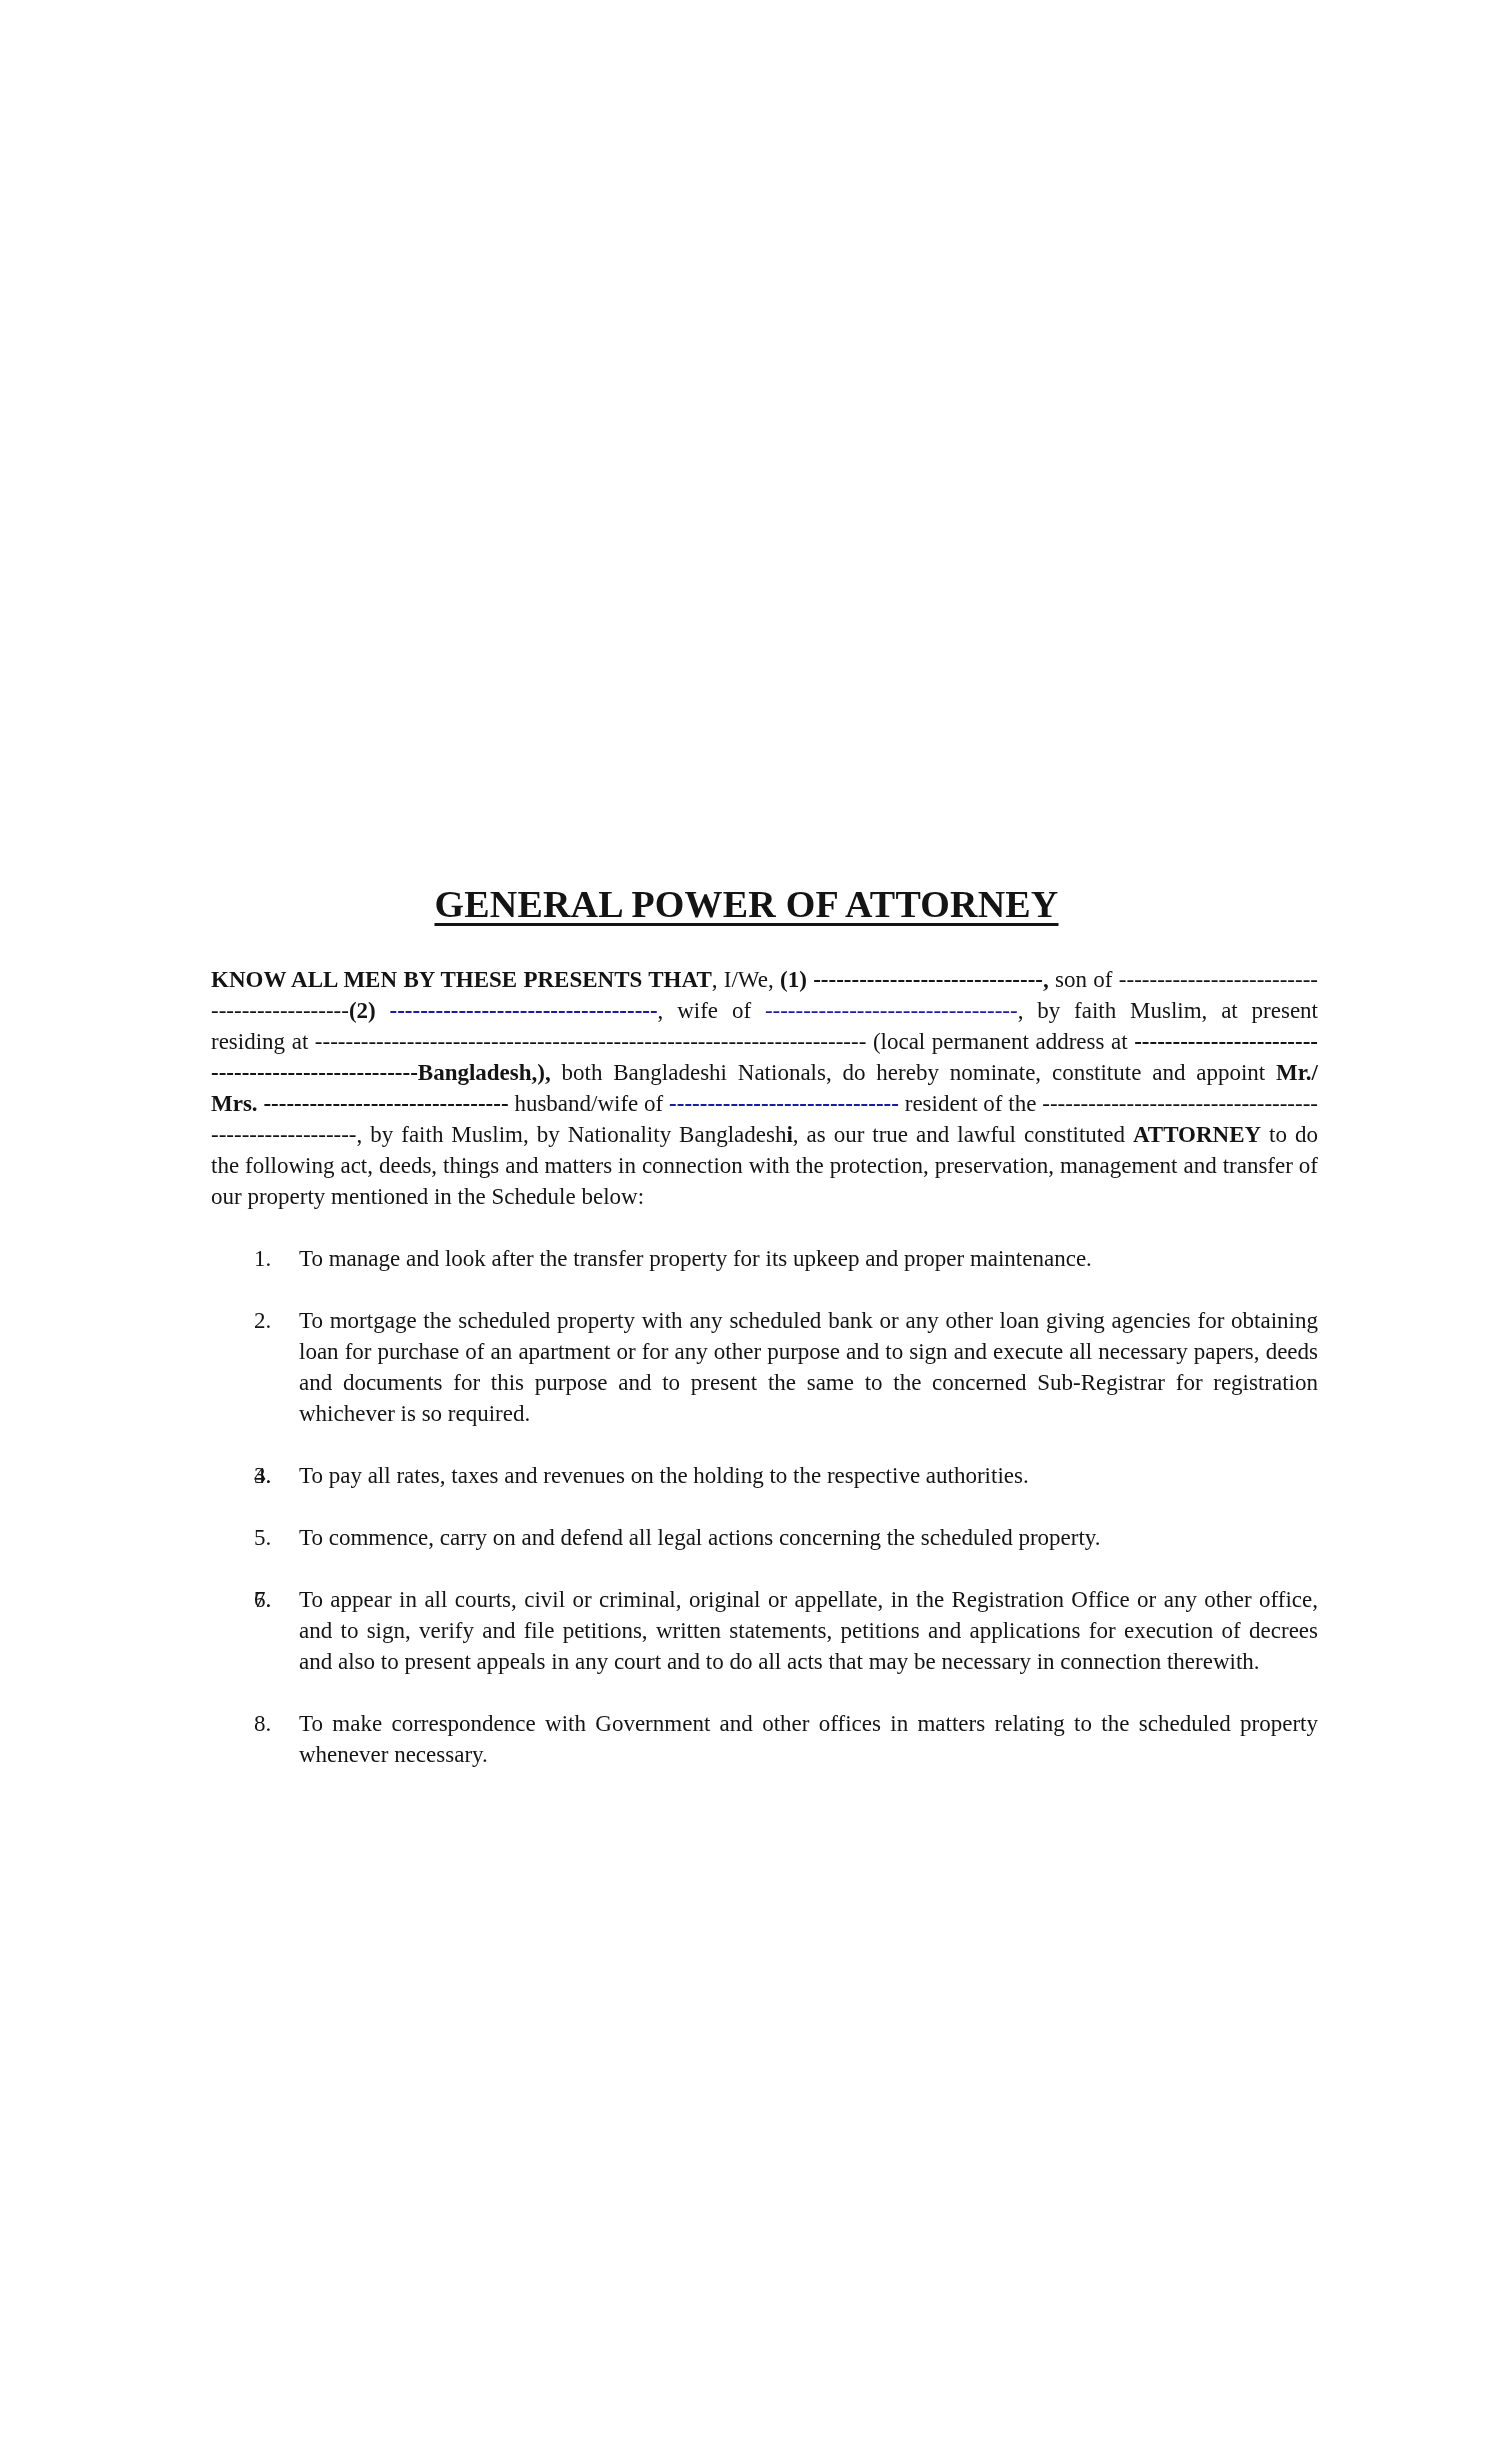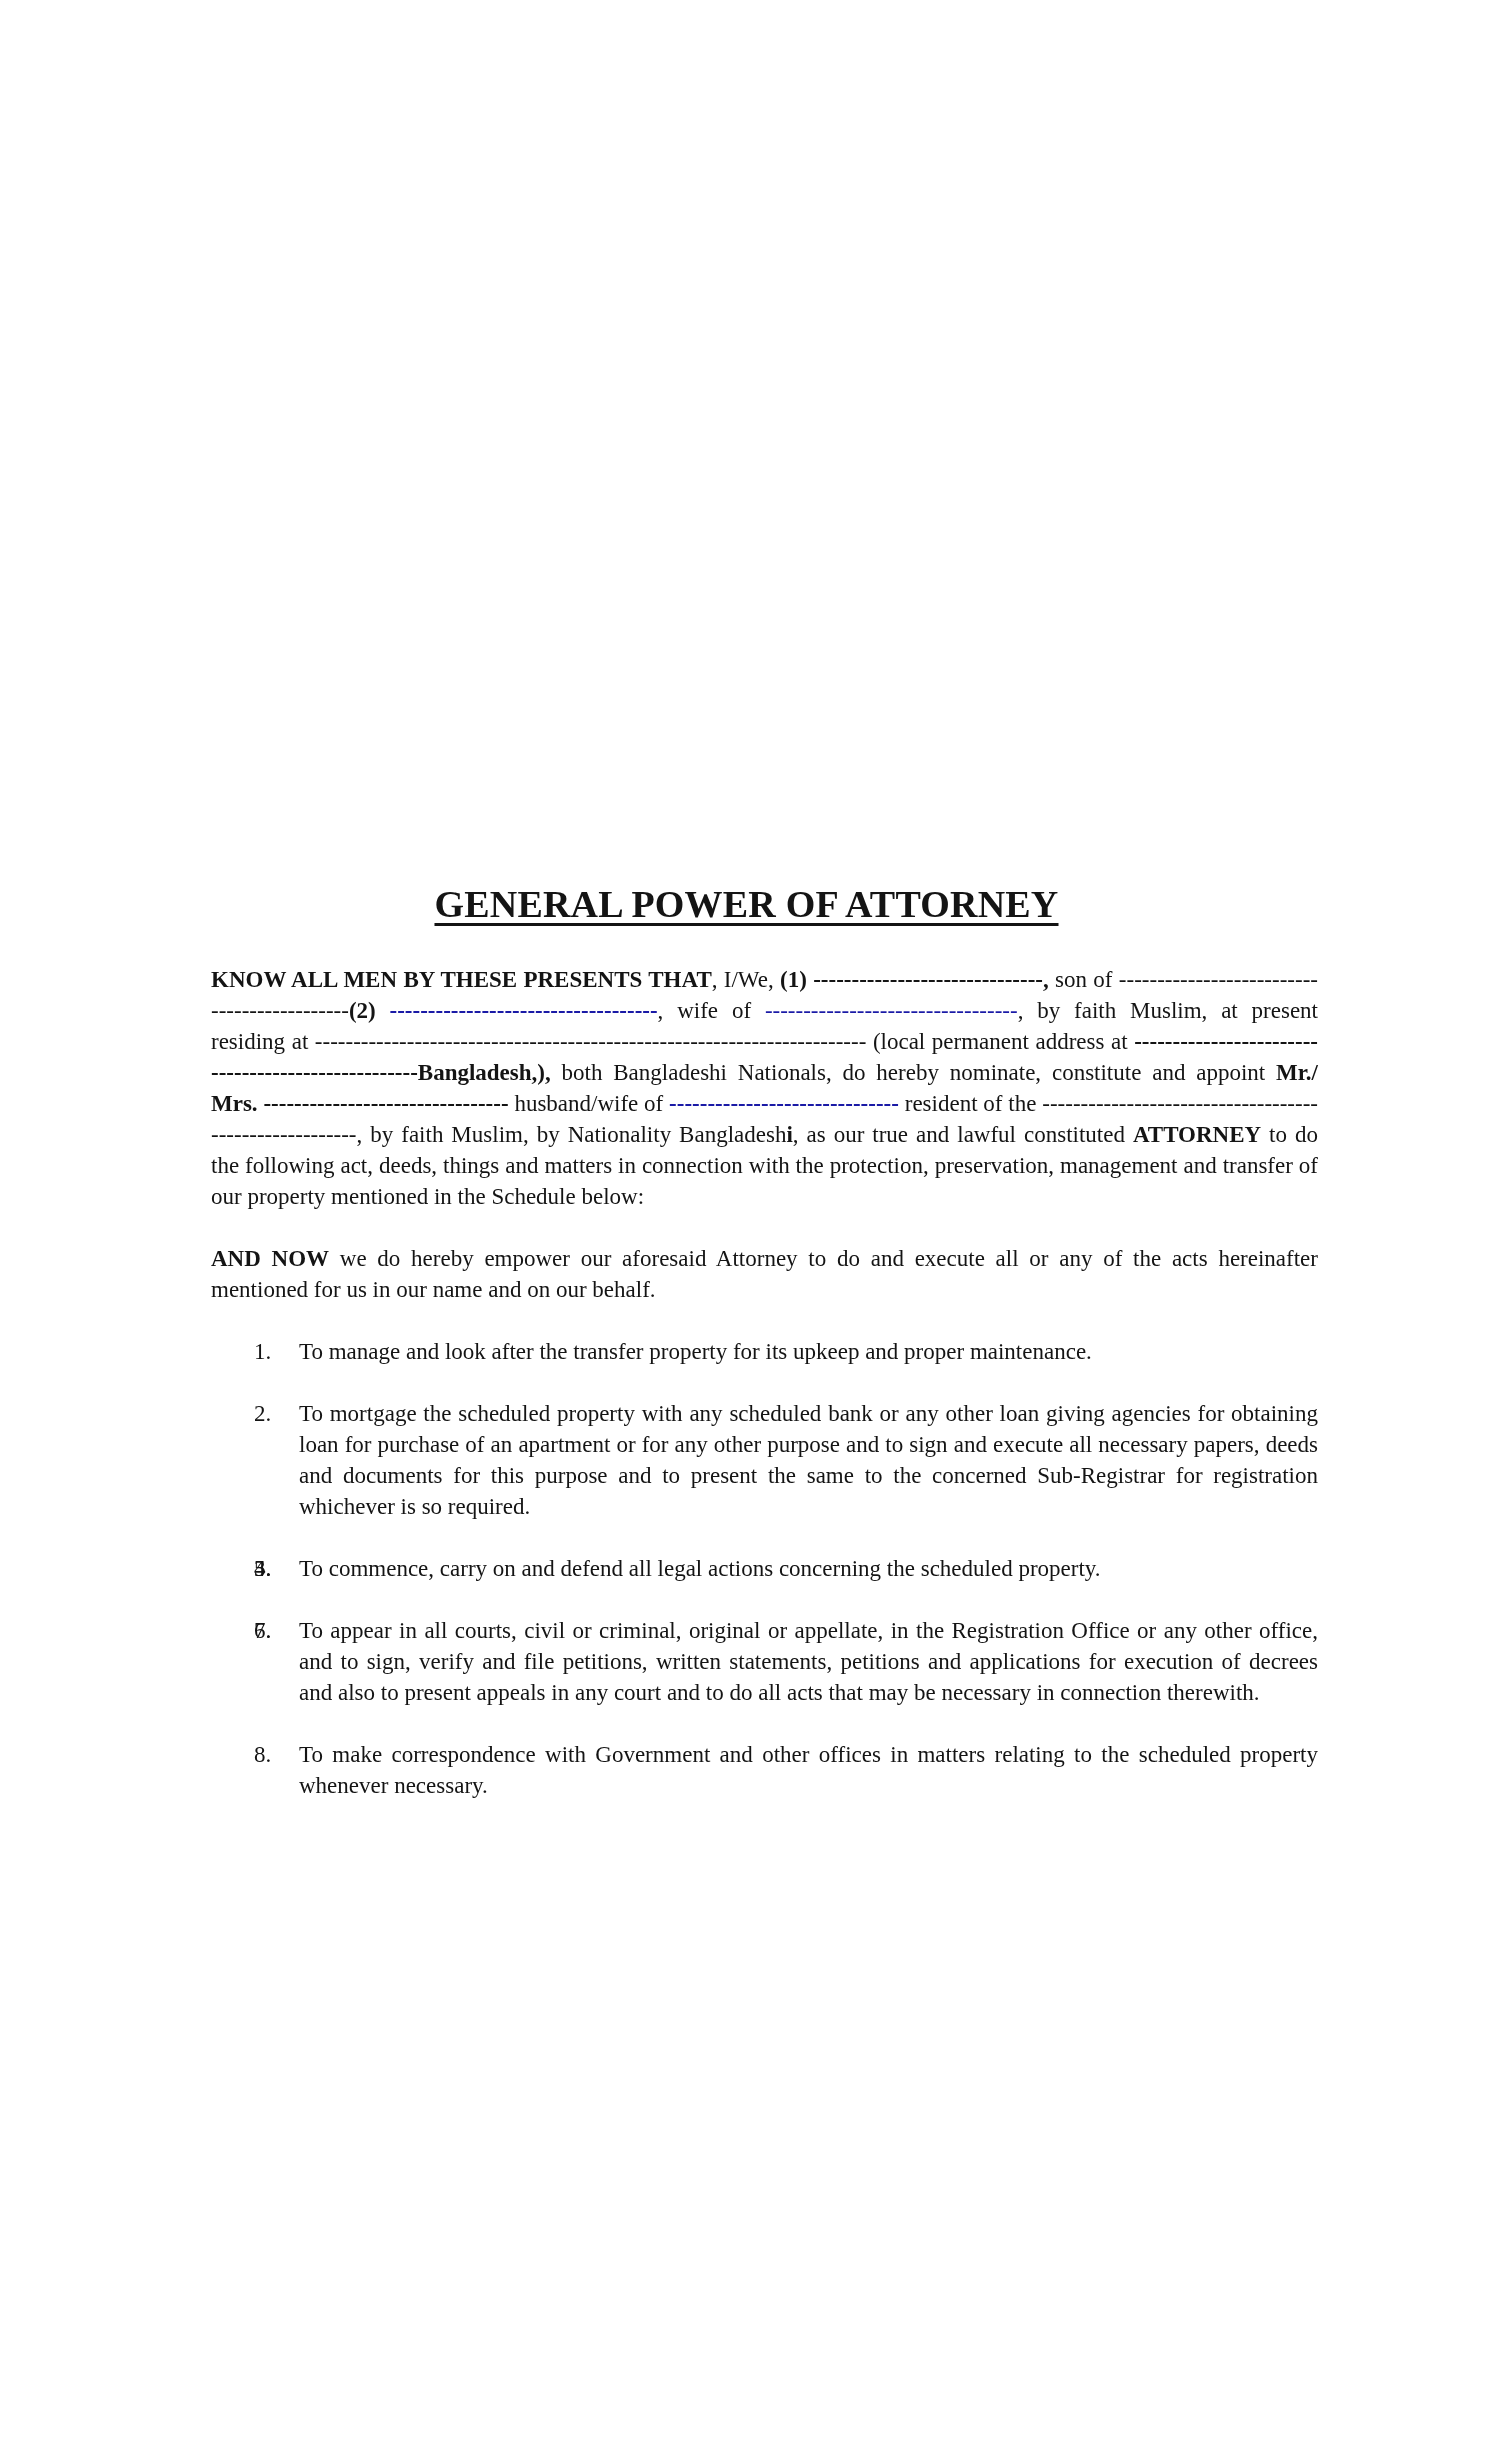--- a/index.html
+++ b/index.html
@@ -79,27 +79,26 @@
 <body>
 
 <div class="page">
 
   <h1 class="title"><span>GENERAL POWER OF ATTORNEY</span></h1>
 
   <div class="body-block">
 
     <p class="para"><span class="b">KNOW ALL MEN BY THESE PRESENTS THAT</span><span>, I/We,  </span><span class="b">(1) </span><span class="b blank">------------------------------,</span><span> son of ----</span><span class="blank">----------------------------------------</span><span class="b">(2) </span><span class="blue-b blank">-----------------------------------</span><span>, wife of </span><span class="blue blank">---------------------------------</span><span>, by faith Muslim, at present residing at ------------------------------------------------------------------------ (local permanent address at </span><span class="b blank">---------------------------------------------------Bangladesh,),</span><span> both Bangladeshi Nationals, do hereby nominate, constitute and appoint </span><span class="b">Mr./ Mrs. </span><span class="b blank"> --------------------------------</span><span> husband/wife of </span><span class="blue-b blank">------------------------------</span><span> resident of the -------------------------------------------------------, by faith Muslim, by Nationality Bangladesh</span><span class="b">i</span><span>, as our true and lawful constituted </span><span class="b">ATTORNEY</span><span> to do the following act, deeds, things and matters in connection with the protection, preservation, management and transfer of our property mentioned in the Schedule below:</span></p>
 
-    <p class="para gap-top"><span class="b">AND NOW</span><span> we do hereby empower our aforesaid Attorney to do and execute all or any of the acts hereinafter mentioned for us in our name and on our behalf.</span></p>
 
     <ol class="powers">
       <li><span class="num">1.</span><span>To manage and look after the transfer property for its upkeep and proper maintenance.</span></li>
       <li><span class="num">2.</span><span>To mortgage the scheduled property with any scheduled bank or any other loan giving agencies for obtaining loan for purchase of an apartment or for any other purpose and to sign and execute all necessary papers, deeds and documents for this purpose and to present the same to the concerned Sub-Registrar for registration whichever is so required.</span></li>
       <li><span class="num">3.</span></li>
-      <li><span class="num">4.</span></li>
+      <li><span class="num">4.</span><span>To pay all rates, taxes and revenues on the holding to the respective authorities.</span></li>
       <li><span class="num">5.</span><span>To commence, carry on and defend all legal actions concerning the scheduled property.</span></li>
       <li><span class="num">6.</span></li>
       <li><span class="num">7.</span><span>To appear in all courts, civil or criminal, original or appellate, in the Registration Office or any other office, and to sign, verify and file petitions, written statements, petitions and applications for execution of decrees and also to present appeals in any court and to do all acts that may be necessary in connection therewith.</span></li>
       <li><span class="num">8.</span><span>To make correspondence with Government and other offices in matters relating to the scheduled property whenever necessary.</span></li>
     </ol>
 
   </div>
 </div>
 
 

